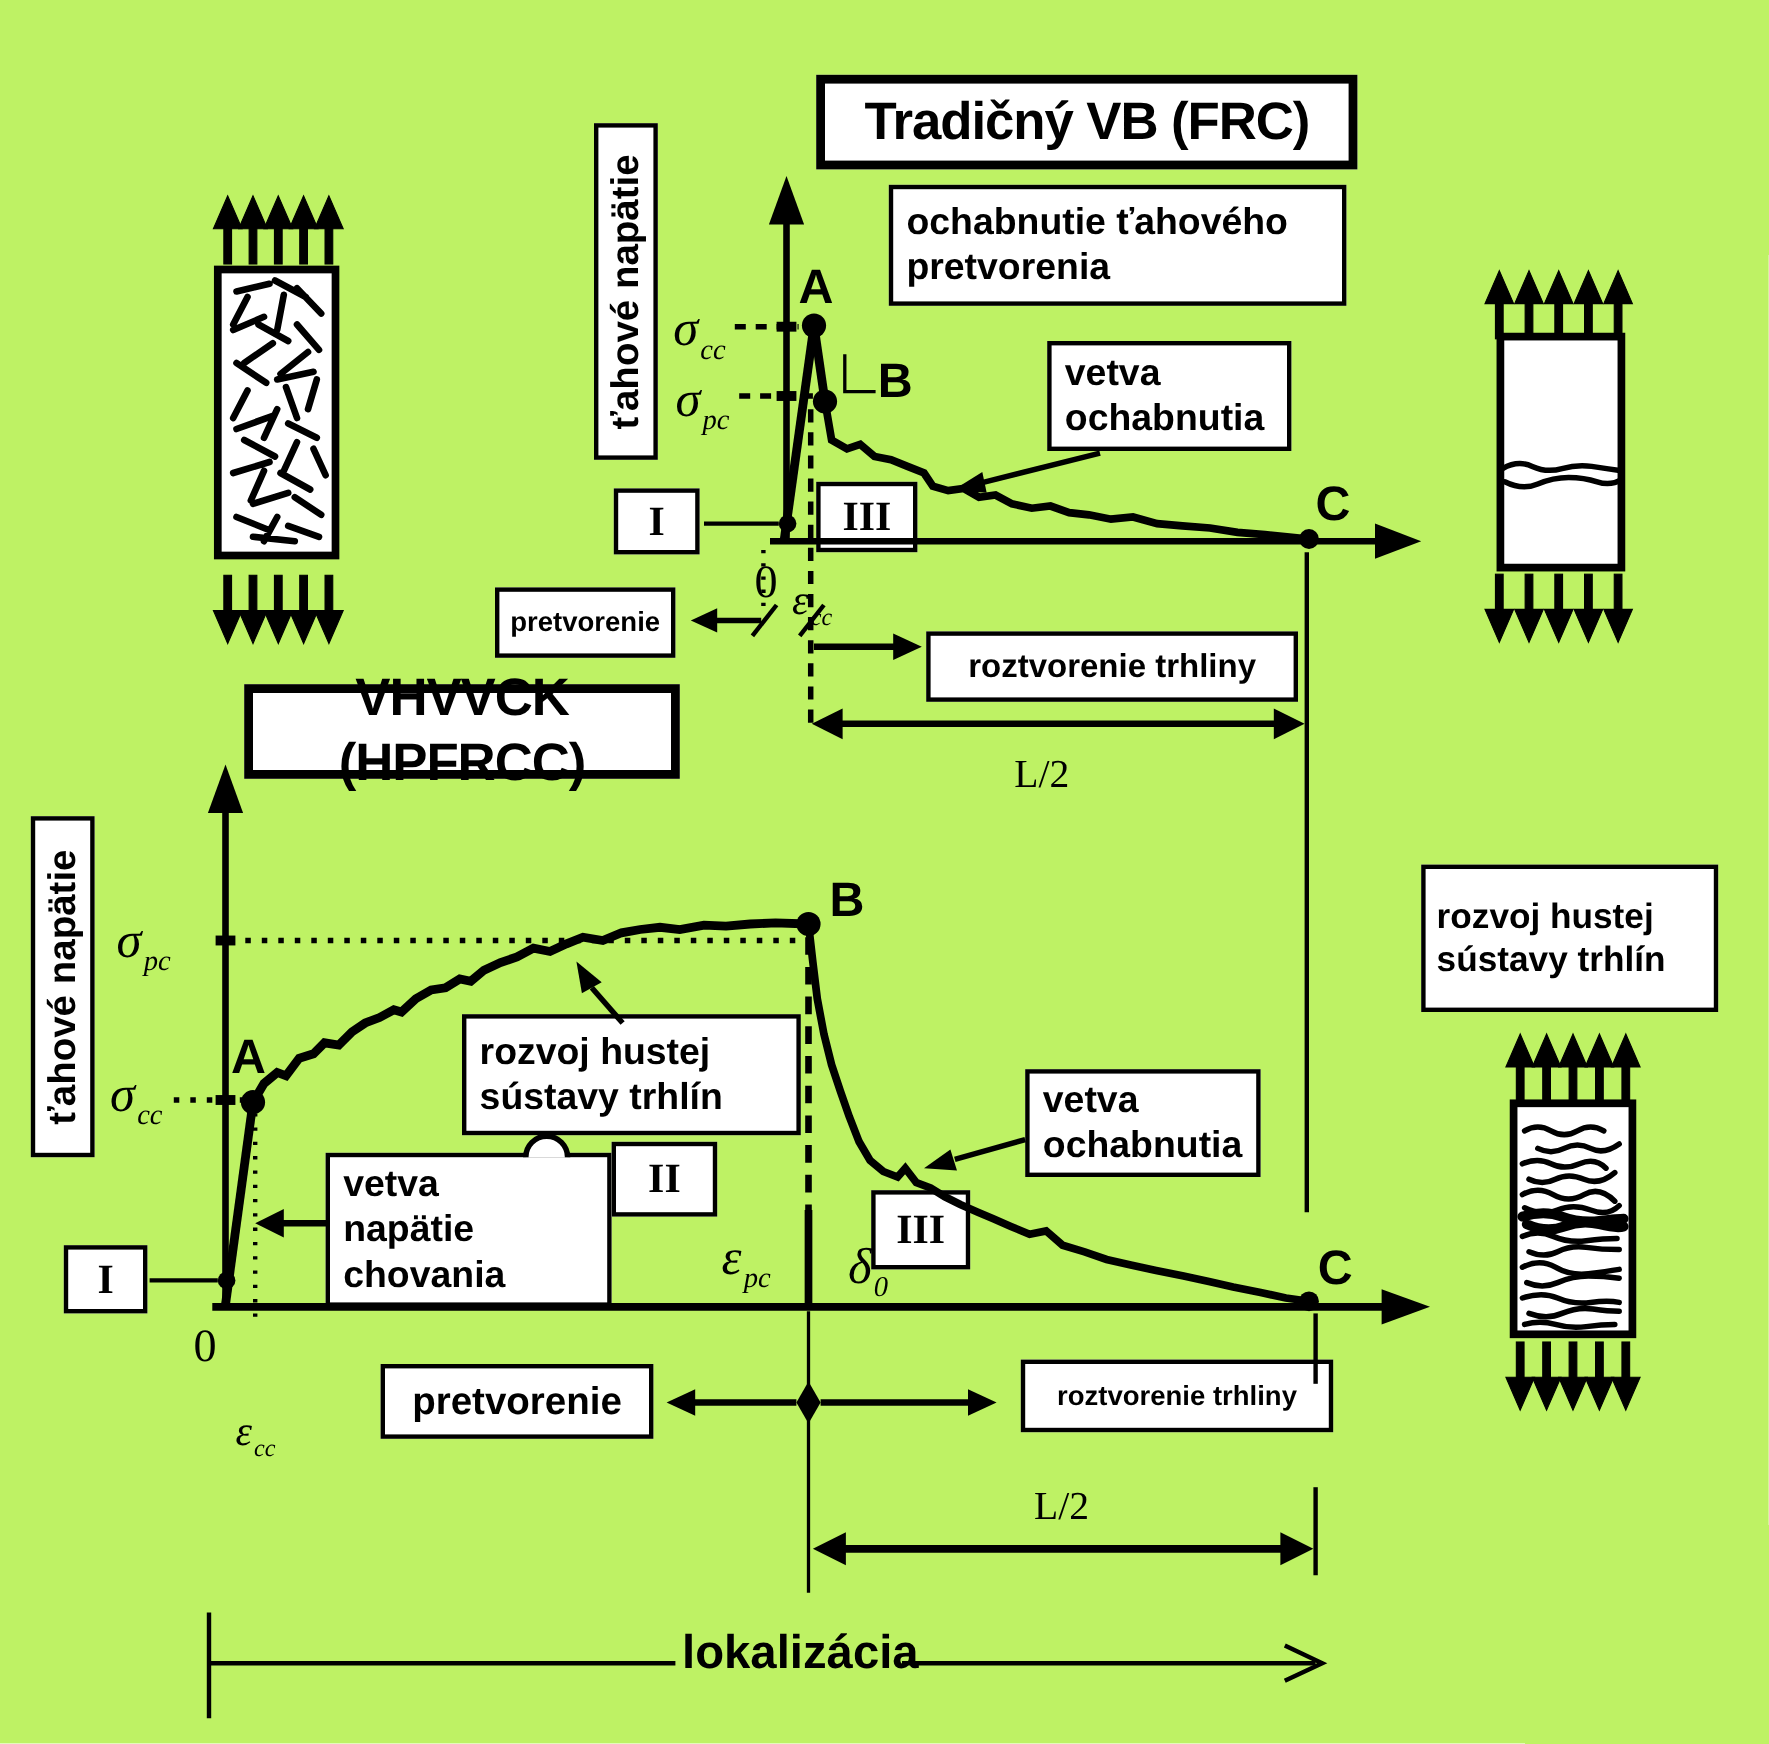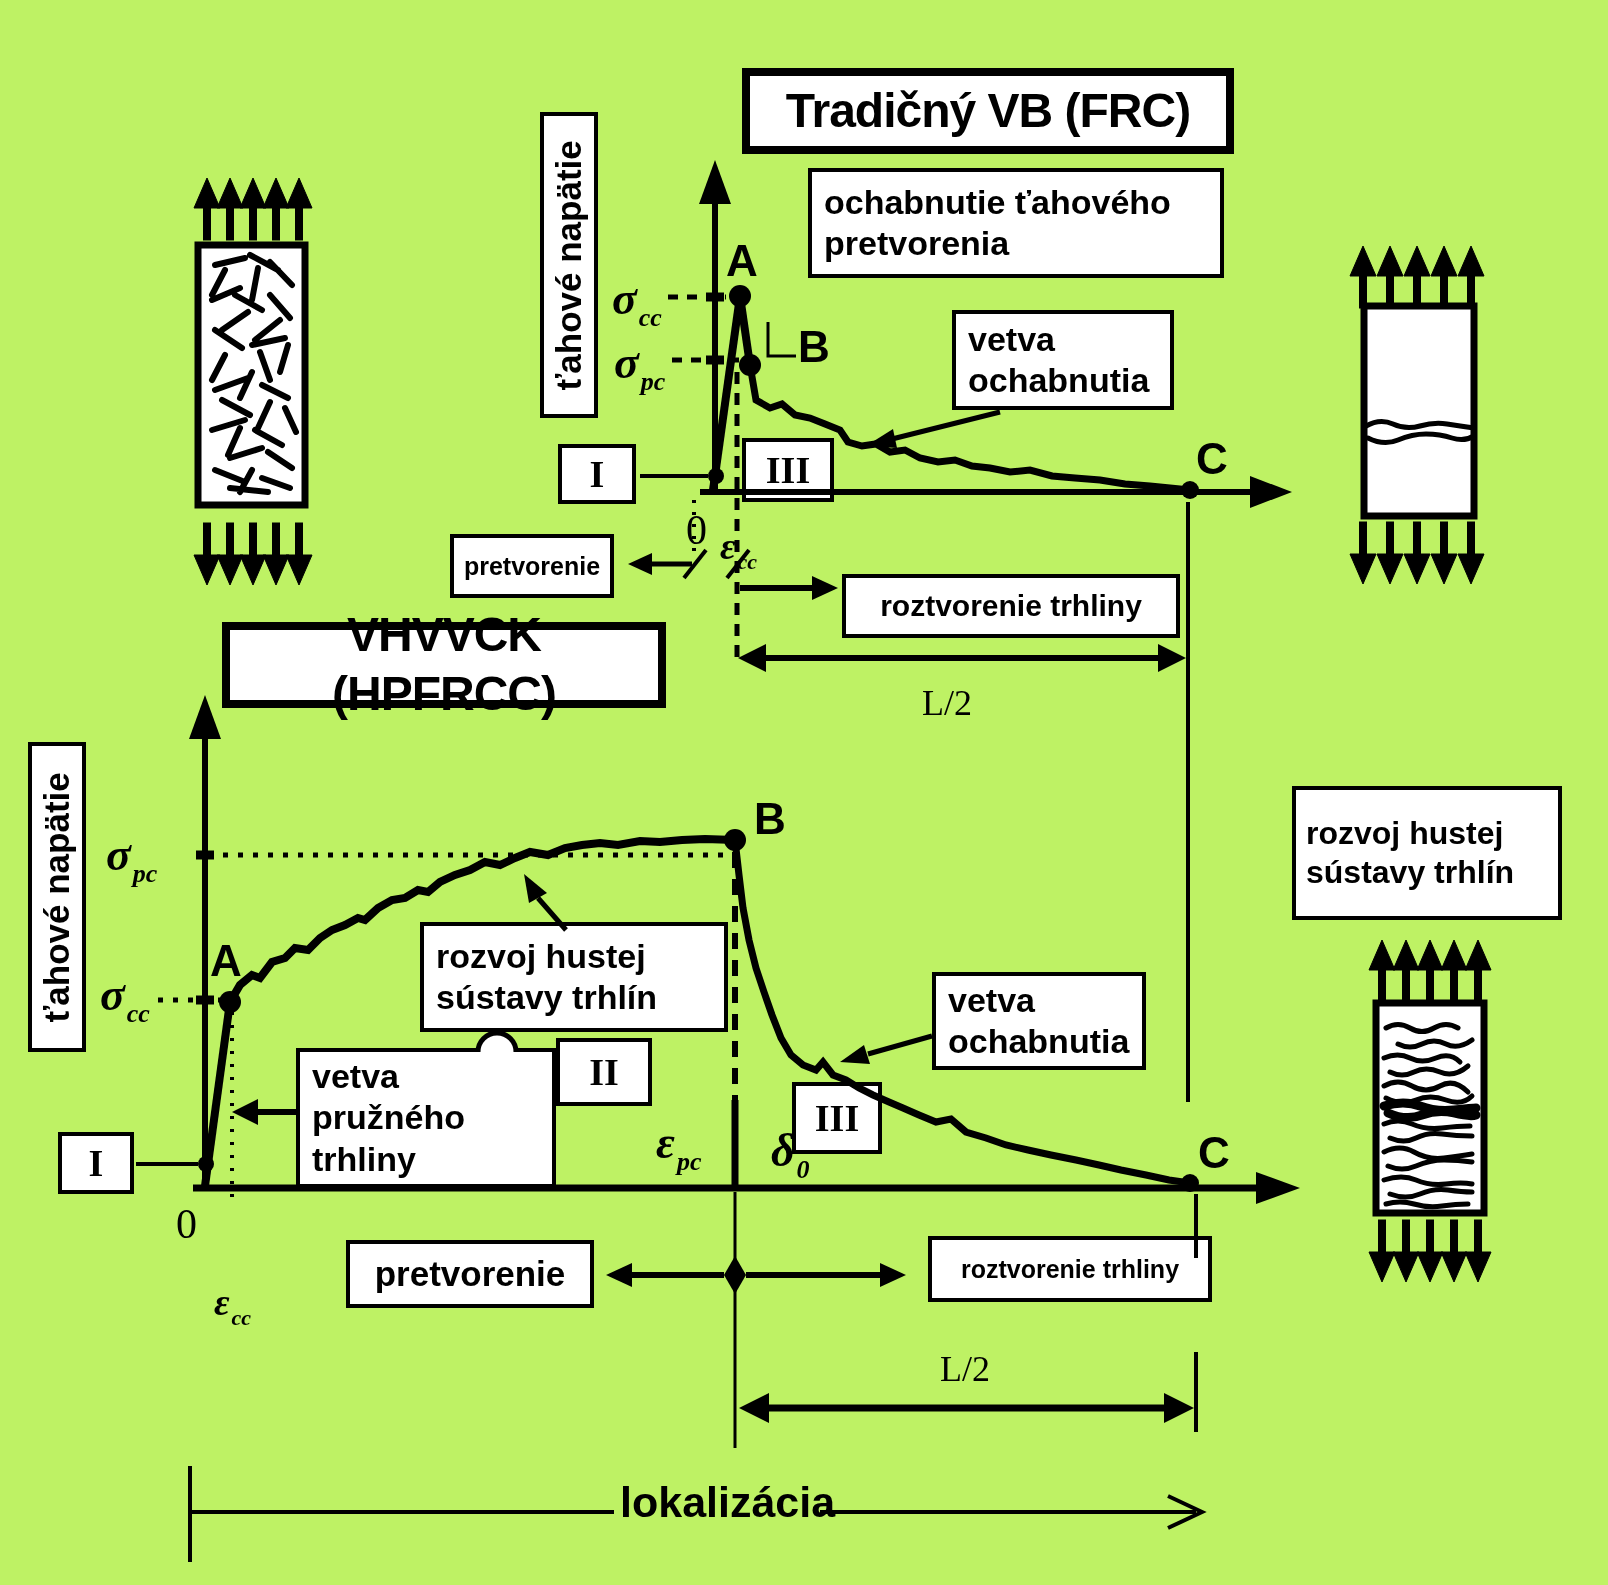--- a/index.html
+++ b/index.html
@@ -12,21 +12,21 @@
   .box.center{justify-content:center;text-align:center;padding:4px 8px;}
   .box.title{border-width:8px;justify-content:center;text-align:center;font-size:48px;letter-spacing:-1px;}
   .box.zone{justify-content:center;text-align:center;padding:0;
             font-family:"Liberation Serif",serif;font-size:38px;font-weight:700;}
   .box.rot{justify-content:center;padding:0;}
   .box.rot span{transform:rotate(-90deg);white-space:nowrap;font-size:35px;font-weight:700;}
   .lbl{position:absolute;font-weight:700;white-space:nowrap;}
   .serif{font-family:"Liberation Serif",serif;font-weight:400;}
   .abc{font-size:44px;font-weight:700;}
   .greek{position:absolute;font-family:"Liberation Serif",serif;font-style:italic;
-         font-weight:700;white-space:nowrap;}
+         font-weight:400;white-space:nowrap;}
   .greek .sym{font-size:46px;}
   .greek .sub{font-size:26px;vertical-align:-12px;margin-left:2px;}
   .greek.small .sym{font-size:38px;}
   .greek.small .sub{font-size:22px;vertical-align:-10px;}
 </style>
 </head>
 <body>
 
 <div id="stage">
 
@@ -67,40 +67,40 @@
   <div class="box center" style="left:842px;top:574px;width:338px;height:64px;font-size:30px">
     <span>roztvorenie trhliny</span>
   </div>
   <div class="lbl serif" style="left:922px;top:682px;font-size:36px">L/2</div>
 
 
   <div class="box" style="left:1292px;top:786px;width:270px;height:134px;font-size:32px;padding:6px 10px">
     <span>rozvoj hustej sústavy trhlín</span>
   </div>
 
-  <div class="box title" style="left:222px;top:622px;width:444px;height:86px">
+  <div class="box title" style="left:222px;top:622px;width:396px;height:86px">
     <span>VHVVCK (HPFRCC)</span>
   </div>
   <div class="box rot" style="left:28px;top:742px;width:58px;height:310px">
     <span>ťahové napätie</span>
   </div>
   <div class="greek" style="left:106px;top:828px">
     <span class="sym">σ</span><span class="sub">pc</span>
   </div>
   <div class="greek" style="left:100px;top:968px">
     <span class="sym">σ</span><span class="sub">cc</span>
   </div>
   <div class="lbl abc" style="left:210px;top:936px">A</div>
   <div class="lbl abc" style="left:754px;top:794px">B</div>
   <div class="lbl abc" style="left:1198px;top:1128px">C</div>
   <div class="box" style="left:420px;top:922px;width:308px;height:110px">
     <span>rozvoj hustej sústavy trhlín</span>
   </div>
   <div class="box" style="left:296px;top:1048px;width:260px;height:140px;padding-right:70px">
-    <span>vetva pružného trhliny</span>
+    <span>vetva napätie chovania</span>
   </div>
   <div class="box zone" style="left:556px;top:1038px;width:96px;height:68px">
     <span>II</span>
   </div>
   <div class="box zone" style="left:792px;top:1082px;width:90px;height:72px">
     <span>III</span>
   </div>
   <div class="box" style="left:932px;top:972px;width:214px;height:98px">
     <span>vetva ochabnutia</span>
   </div>

